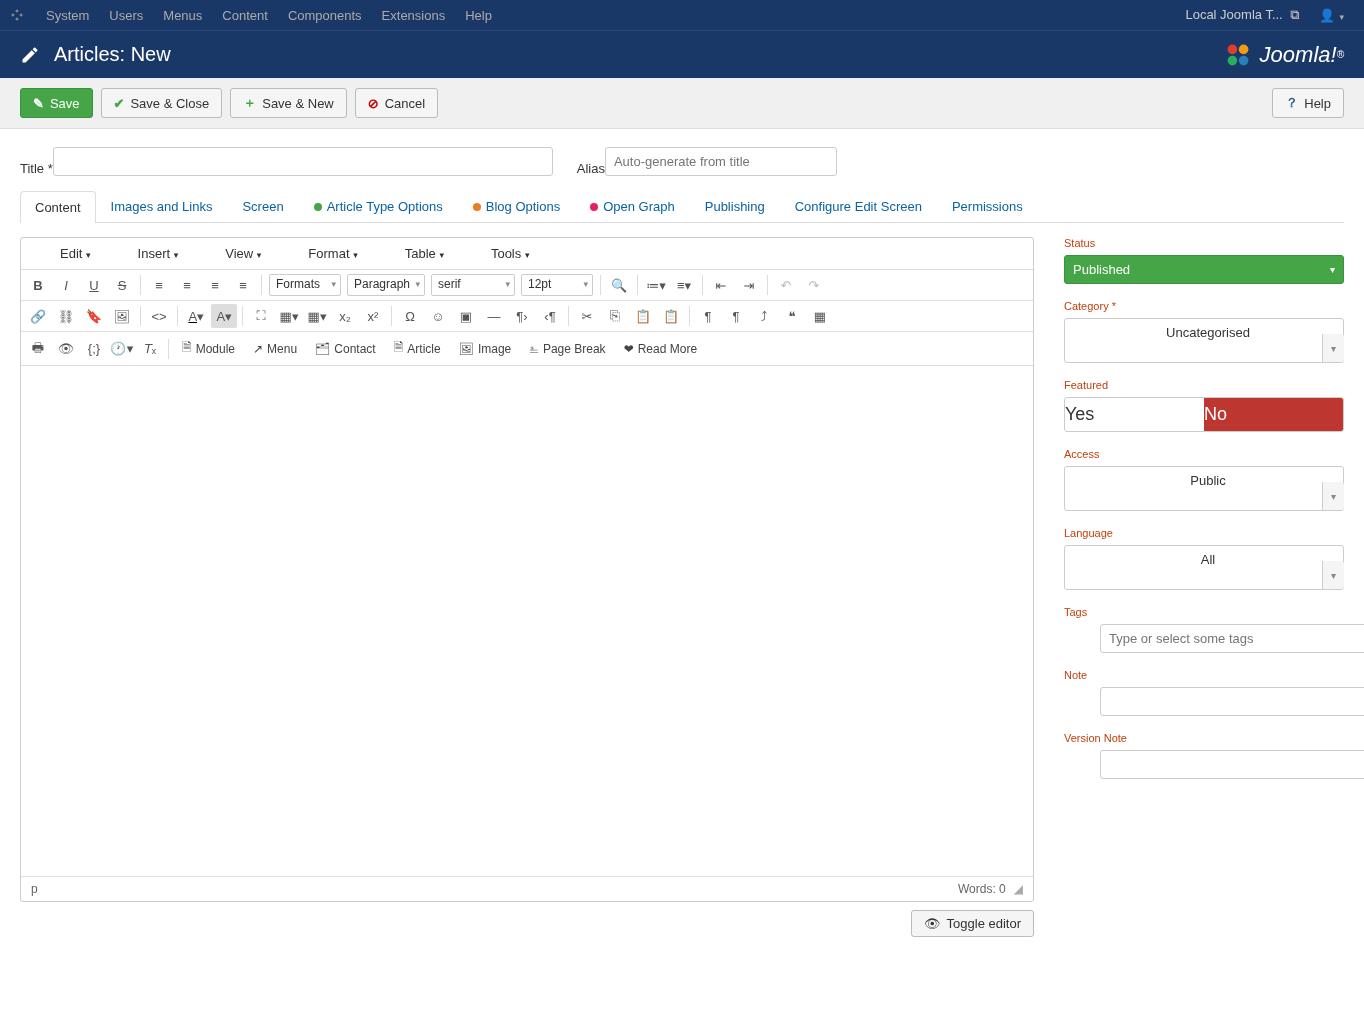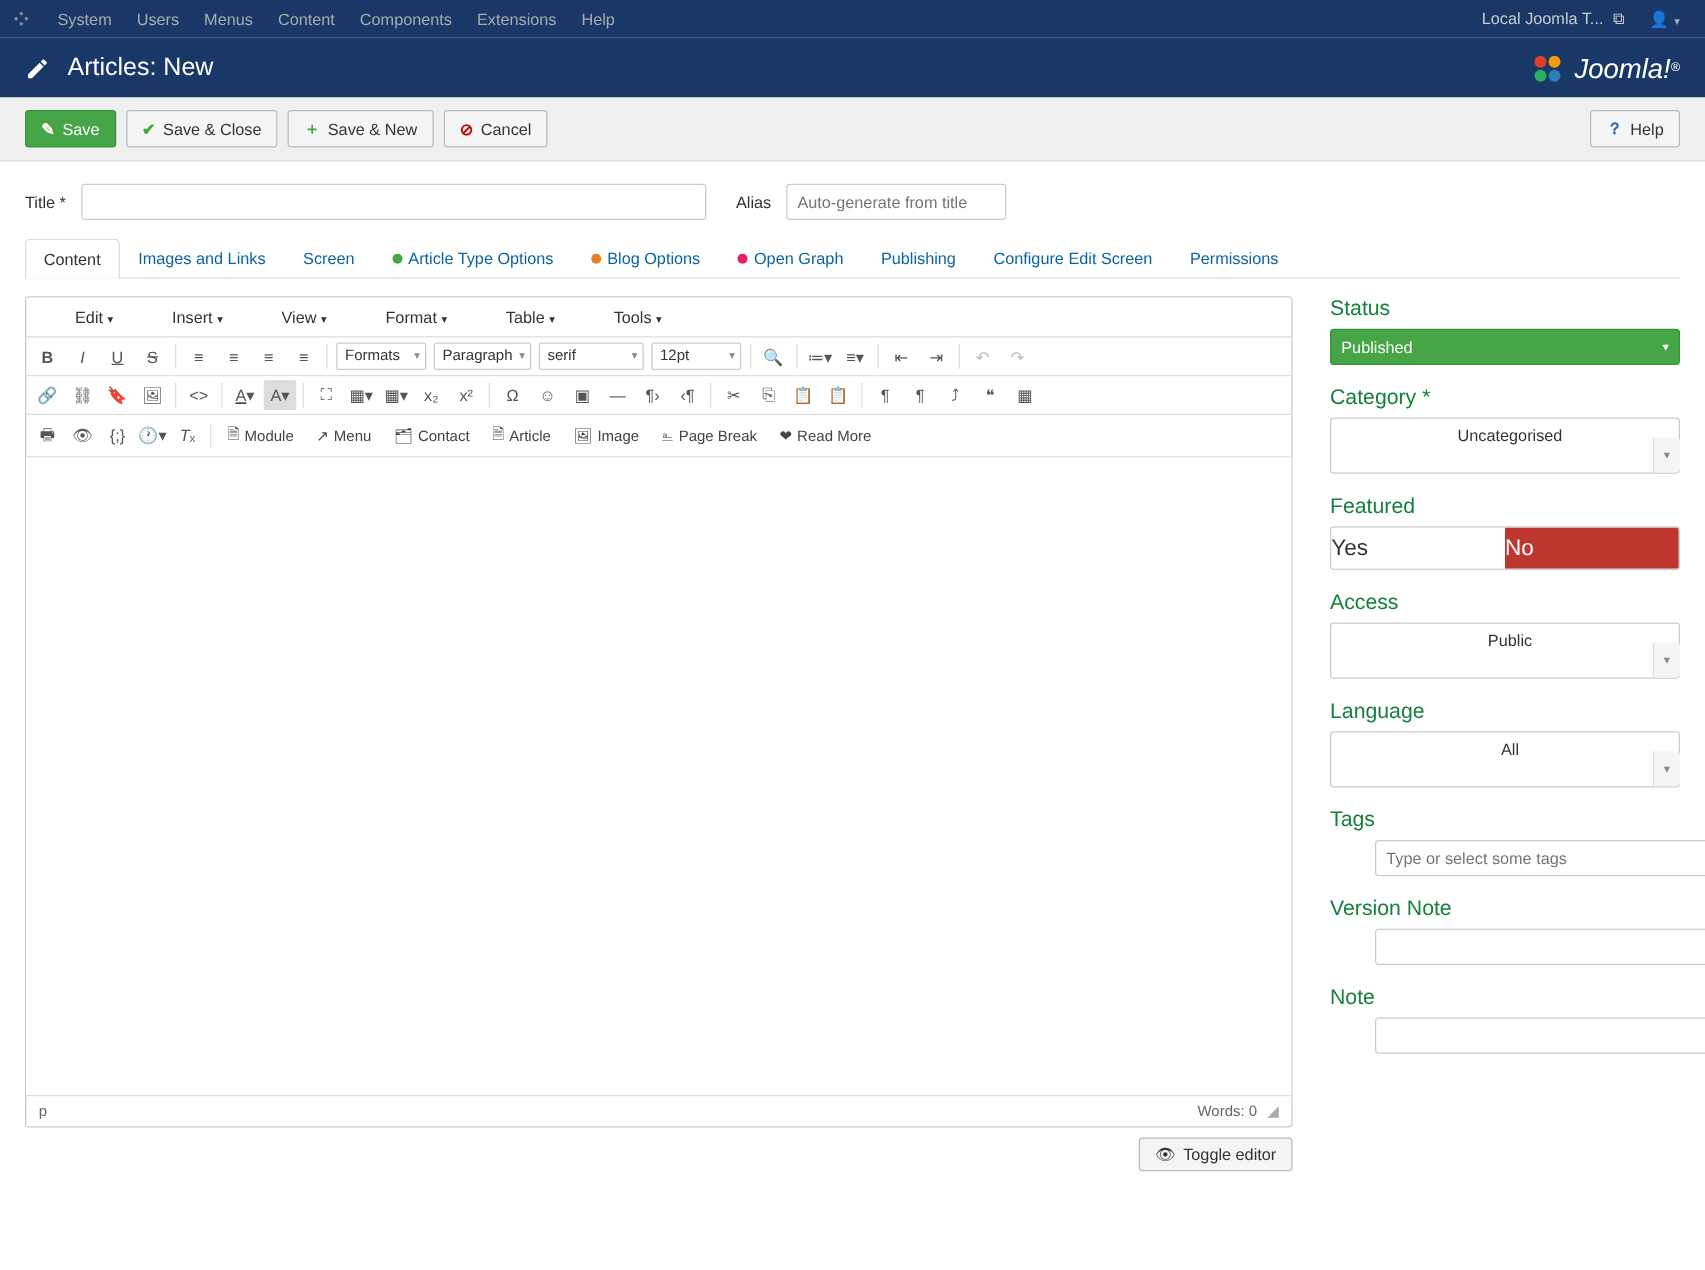--- a/index.html
+++ b/index.html
@@ -25,25 +25,25 @@
 .btn-success { background: #46a546; color: #fff; border-color: #3a9140; }
 .btn .ic { font-weight: bold; }
 .ic-green { color: #46a546; }
 .ic-red { color: #c00; }
 .ic-white { color: #fff; }
 .ic-blue { color: #30638d; }
 
 
 .form-area { padding: 18px 20px 0 20px; }
 .field-row { display: flex; gap: 24px; align-items: center; margin-bottom: 14px; }
-.field-group { display: flex; align-items: center; gap: 12px; }
+.field-group { display: flex; align-items: flex-end; }
 .field-group label { font-size: 13px; }
 .field-group input[type=text] { border: 1px solid #ccc; border-radius: 3px; padding: 6px 8px; font-size: 13px; }
 .title-input { width: 500px; }
-.alias-input { width: 176px; }
+.alias-input { width: 232px; }
 
 
 .tabs { display: flex; border-bottom: 1px solid #ddd; margin: 0 20px; }
 .tab { padding: 8px 14px; font-size: 13px; color: #0b63a3; cursor: pointer; border: 1px solid transparent; border-bottom: none; border-radius: 4px 4px 0 0; display:flex; align-items:center; gap:5px; }
 .tab.active { color: #333; border-color: #ddd; background: #fff; position: relative; top: 1px; }
 .dot { width: 8px; height: 8px; border-radius: 50%; display: inline-block; }
 .dot-green { background: #46a546; }
 .dot-orange { background: #e67e22; }
 .dot-pink { background: #e91e63; }
 
@@ -64,21 +64,21 @@
 .editor-body { height: 510px; background: #fff; }
 .editor-status { border-top: 1px solid #ddd; padding: 5px 10px; display: flex; font-size: 12px; color: #666; }
 .editor-status .sp { flex: 1; }
 .editor-extra-row { border-bottom: 1px solid #ddd; padding: 3px 4px; display: flex; flex-wrap: wrap; gap: 2px; align-items: center; }
 .xbtn { display: inline-flex; align-items: center; gap: 4px; padding: 3px 8px; font-size: 12px; cursor: pointer; color: #444; border-radius: 2px; }
 
 .toggle-row { display: flex; justify-content: flex-end; margin-top: 8px; }
 
 
 .side-field { margin-bottom: 16px; }
-.side-field label { display: block; font-size: 17px; margin-bottom: 6px; color: #15803d; }
+.side-field label { display: block; font-size: 11px; margin-bottom: 6px; color: #c2410c; }
 .sel { border: 1px solid #ccc; border-radius: 3px; padding: 6px 24px 6px 8px; width: 100%; font-size: 13px; position: relative; cursor: pointer; background: #fff; display:flex; align-items:center; }
 .sel::after { content: "▾"; position: absolute; right: 8px; font-size: 10px; color: #888; }
 .sel.addon { padding-right: 0; flex-direction: column; }
 .sel.addon::after { content: ""; }
 .sel .addon-btn { margin-left: auto; border-left: 1px solid #ccc; padding: 0 8px; height: 28px; margin-top: -6px; margin-bottom: -6px; display: flex; align-items: center; background: #f5f5f5; margin-right: -1px; border-radius: 0 3px 3px 0; font-size: 10px; color: #888; }
 .sel-green { background: #46a546; color: #fff; border-color: #3a9140; }
 .sel-green::after { color: #fff; }
 .yn-group { display: flex; border: 1px solid #ccc; border-radius: 3px; overflow: hidden; }
 .yn-group .yn { flex: 1; padding: 6px 0; font-size: 18px; cursor: pointer; }
 .yn-group .yn.sel-no { background: #bd362f; color: #fff; }
@@ -358,21 +358,21 @@
       <div class="sel addon">
         <span>All</span>
         <span class="addon-btn">▾</span>
       </div>
     </div>
     <div class="side-field">
       <label>Tags</label>
       <input type="text" class="txt-input" placeholder="Type or select some tags" style="">
     </div>
     <div class="side-field">
+      <label>Note</label>
+      <input type="text" class="txt-input" style="">
+    </div>
+    <div class="side-field">
       <label>Version Note</label>
       <input type="text" class="txt-input" style="">
     </div>
-    <div class="side-field">
-      <label>Note</label>
-      <input type="text" class="txt-input" style="">
-    </div>
   </div>
 </div>
 
 </body></html>

